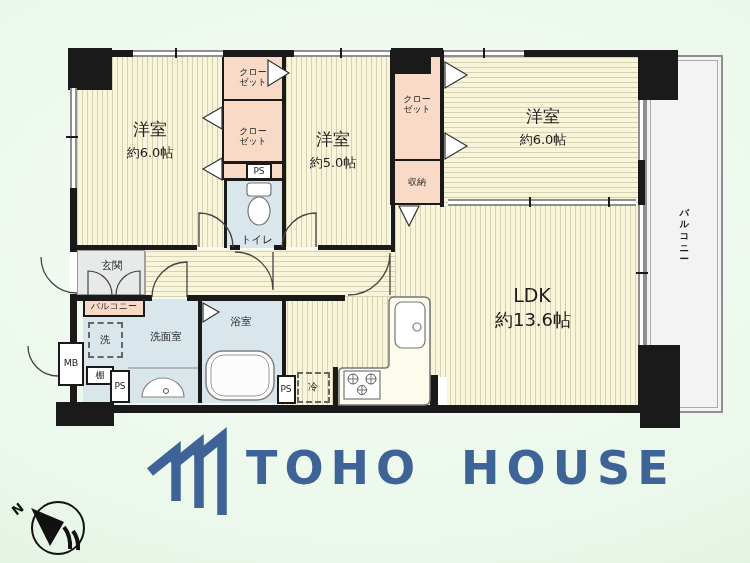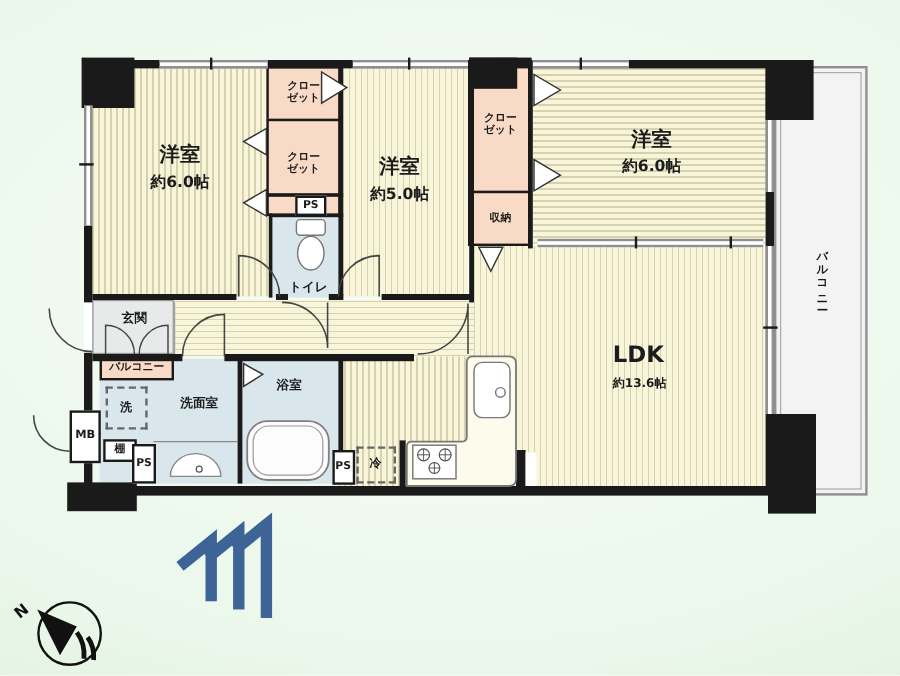--- a/index.html
+++ b/index.html
@@ -12,21 +12,21 @@
   .wet{background:#d9e7ec}
   .gray{background:#e8eaea;border:1px solid #9a9a9a}
   .pink{background:#f8dac6;border:2px solid #1a1a1a}
   .wall{background:#1a1a1a}
   .win-h{background:#fff;border-top:2px solid #8f8f8f;border-bottom:2px solid #8f8f8f}
   .win-v{background:#fff;border-left:2px solid #8f8f8f;border-right:2px solid #8f8f8f}
   .gap{background:#fff}
   .tick{background:#1a1a1a}
   .wbox{background:#fff;border:2px solid #1a1a1a}
   .dash{border:2px dashed #666}
-  .lbl{position:absolute;transform:translate(-50%,-50%);font-weight:bold;color:#1c1c1c;
+  .lbl{position:absolute;transform:translate(-50%,-50%);font-weight:normal;color:#1c1c1c;
        white-space:pre-line;text-align:center;line-height:1.12}
   .vtext{writing-mode:vertical-rl;letter-spacing:2px}
   .balc{background:#f3f3f3;border:2px solid #8f8f8f}
   .balc-inner{position:absolute;left:3px;top:3px;right:3px;bottom:3px;border:1px solid #aaa}
   #logo-text{position:absolute;left:246px;top:441px;font-size:46px;font-weight:bold;
        color:#3d6397;letter-spacing:7px;word-spacing:16px}
   svg{position:absolute;left:0;top:0}
 </style>
 </head>
 <body>
@@ -158,21 +158,21 @@
     <polyline points="196,458 222,437 222,515" fill="none" stroke="#3d6397" stroke-width="9.5"></polyline>
   </svg>
 
   <div class="lbl" style="left:150px;top:130px;font-size:17px">洋室</div>
   <div class="lbl" style="left:150px;top:153px;font-size:13px">約6.0帖</div>
   <div class="lbl" style="left:333px;top:140px;font-size:17px">洋室</div>
   <div class="lbl" style="left:333px;top:163px;font-size:13px">約5.0帖</div>
   <div class="lbl" style="left:543px;top:117px;font-size:17px">洋室</div>
   <div class="lbl" style="left:543px;top:140px;font-size:13px">約6.0帖</div>
   <div class="lbl" style="left:532px;top:296px;font-size:19px">LDK</div>
-  <div class="lbl" style="left:533px;top:320px;font-size:10px">約13.6帖</div>
+  <div class="lbl" style="left:533px;top:320px;font-size:18px">約13.6帖</div>
   <div class="lbl" style="left:253px;top:77px;font-size:9px">クロー
 ゼット</div>
   <div class="lbl" style="left:253px;top:136px;font-size:9px">クロー
 ゼット</div>
   <div class="lbl" style="left:417px;top:104px;font-size:9px">クロー
 ゼット</div>
   <div class="lbl" style="left:417px;top:182px;font-size:9px">収納</div>
   <div class="lbl" style="left:257px;top:240px;font-size:10.5px">トイレ</div>
   <div class="lbl" style="left:112px;top:266px;font-size:10.5px">玄関</div>
   <div class="lbl" style="left:114px;top:306px;font-size:9px">バルコニー</div>
@@ -180,14 +180,15 @@
   <div class="lbl" style="left:241px;top:322px;font-size:10.5px">浴室</div>
   <div class="lbl" style="left:105px;top:340px;font-size:10px">洗</div>
   <div class="lbl" style="left:313px;top:387px;font-size:10px">冷</div>
   <div class="lbl" style="left:100px;top:375px;font-size:9px">棚</div>
   <div class="lbl" style="left:71px;top:363px;font-size:9.5px">MB</div>
   <div class="lbl" style="left:259px;top:171px;font-size:9px">PS</div>
   <div class="lbl" style="left:120px;top:386px;font-size:9px">PS</div>
   <div class="lbl" style="left:286px;top:389px;font-size:9px">PS</div>
   <div class="lbl vtext" style="left:684px;top:228px;font-size:9.5px;font-weight:bold">バルコニー</div>
 
+  <div id="logo-text">TOHO HOUSE</div>
 
 </div>
 
 </body></html>

